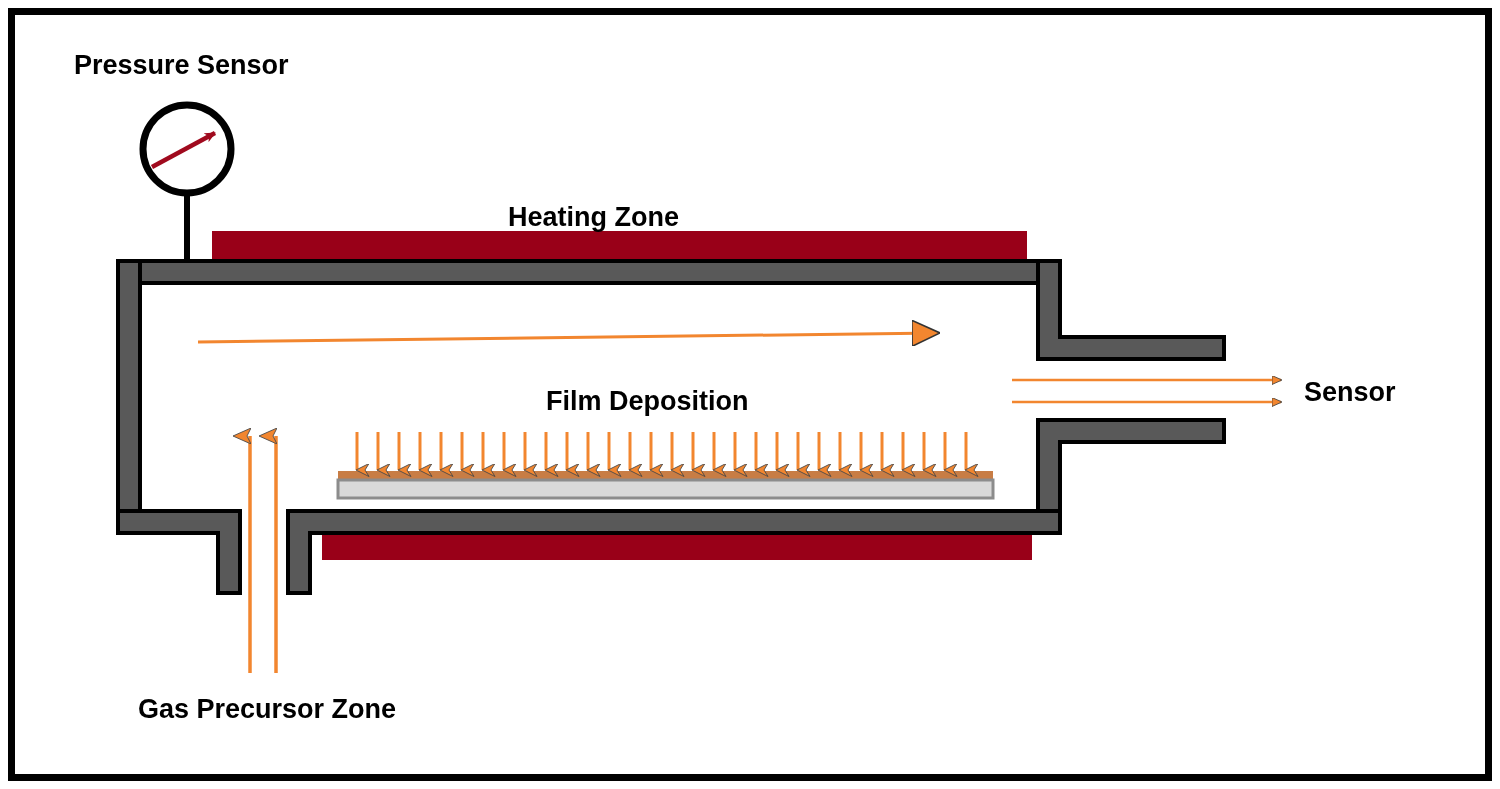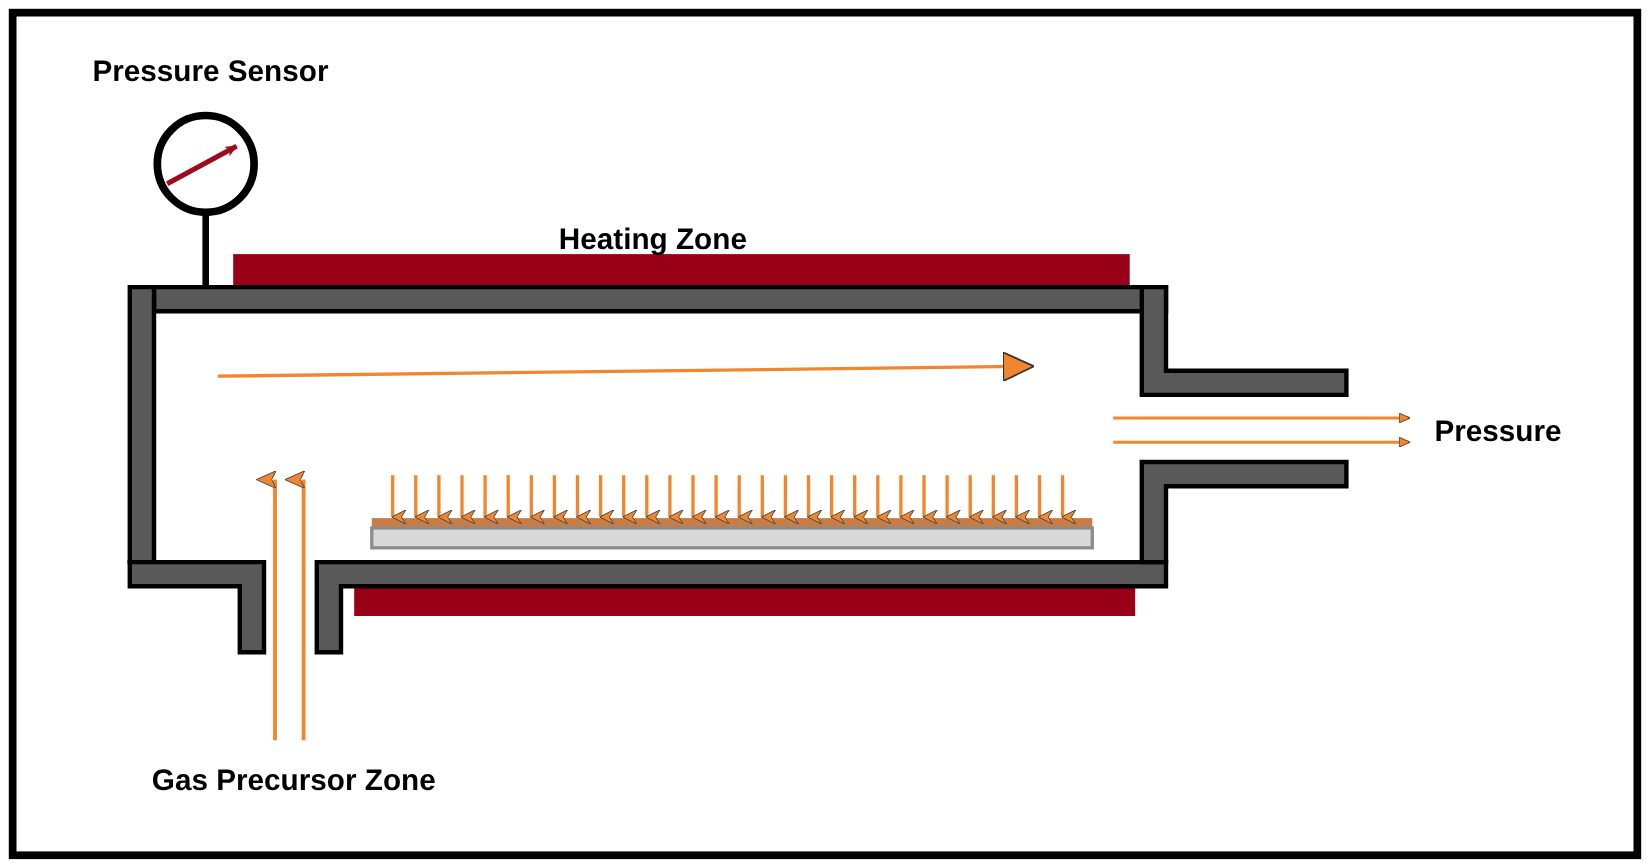--- a/index.html
+++ b/index.html
@@ -34,21 +34,21 @@
     display: block;
   }
   .lbl {
     position: absolute;
     font-family: "Liberation Sans", sans-serif;
     font-weight: bold;
     color: #000000;
     white-space: nowrap;
     line-height: 1;
   }
-  #label-pressure-sensor { left: 84px;  top: 52px;  font-size: 27px; }
+  #label-pressure-sensor { left: 74px;  top: 52px;  font-size: 27px; }
   #label-heating-zone    { left: 508px; top: 204px; font-size: 27px; }
   #label-film-deposition { left: 546px; top: 388px; font-size: 27px; }
   #label-exhaust         { left: 1304px; top: 379px; font-size: 27px; }
   #label-gas-inlet       { left: 138px; top: 696px; font-size: 27px; }
 </style>
 </head>
 <body>
 
 <div id="stage">
 
@@ -135,18 +135,19 @@
       </g>
 
     <line x1="1012" y1="380" x2="1281" y2="380" stroke="#F2862F" stroke-width="2.6" marker-end="url(#arrowOrangeRight)"></line>
     <line x1="1012" y1="402" x2="1281" y2="402" stroke="#F2862F" stroke-width="2.6" marker-end="url(#arrowOrangeRight)"></line>
   </svg>
 
   <div class="lbl" id="label-pressure-sensor">Pressure Sensor</div>
 
   <div class="lbl" id="label-heating-zone">Heating Zone</div>
 
+  <div class="lbl" id="label-film-deposition">Film Deposition</div>
 
-  <div class="lbl" id="label-exhaust">Pressure</div>
+  <div class="lbl" id="label-exhaust">Sensor</div>
 
   <div class="lbl" id="label-gas-inlet">Gas Precursor Zone</div>
 
 </div>
 
 </body></html>

